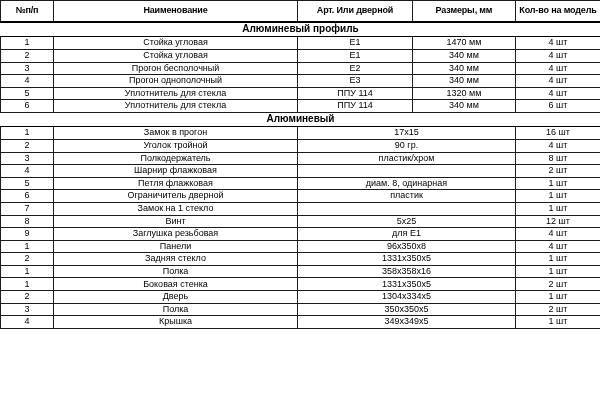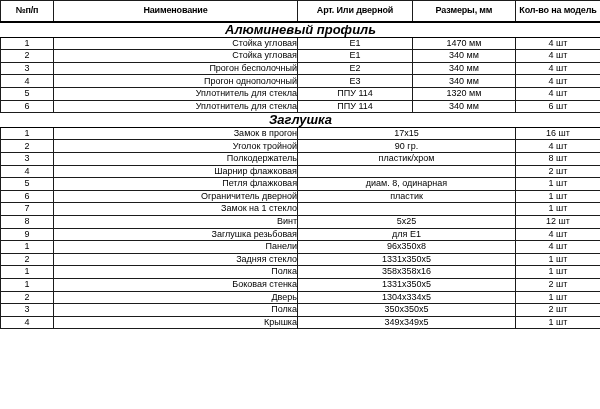--- a/index.html
+++ b/index.html
@@ -40,30 +40,29 @@
     border-top: 1px solid #1b1b1b;
     border-bottom: 2.4px solid #000000;
     letter-spacing: -0.15px;
   }
   tr.section-row td {
     border-left: none;
     border-right: none;
     border-top: 1.6px solid #000000;
     border-bottom: 1.6px solid #000000;
     font-weight: bold;
-    font-style: italic;
-    font-size: 13px;
+    font-size: 10px;
     text-align: center;
     height: 13.4px;
   }
   td.data {
     height: 11.6px;
   }
   td.c { text-align: center; }
-  td.l { text-align: right; padding-left: 3px; }
+  td.l { text-align: center; padding-left: 3px; }
 </style>
 </head>
 <body>
 
 <div class="page">
   <table class="spec">
     <colgroup>
       <col style="width:53px">
       <col style="width:244px">
       <col style="width:115px">
@@ -119,21 +118,21 @@
           <td colspan="1" class="data c">4 шт</td>
         </tr>
         <tr>
           <td colspan="1" class="data c">6</td>
           <td colspan="1" class="data l">Уплотнитель для стекла</td>
           <td colspan="1" class="data c">ППУ 114</td>
           <td colspan="1" class="data c">340 мм</td>
           <td colspan="1" class="data c">6 шт</td>
         </tr>
         <tr class="section-row">
-          <td colspan="5">Заглушка</td>
+          <td colspan="5">Алюминевый</td>
         </tr>
         <tr>
           <td colspan="1" class="data c">1</td>
           <td colspan="1" class="data l">Замок в прогон</td>
           <td colspan="2" class="data c">17х15</td>
           <td colspan="1" class="data c">16 шт</td>
         </tr>
         <tr>
           <td colspan="1" class="data c">2</td>
           <td colspan="1" class="data l">Уголок тройной</td>

